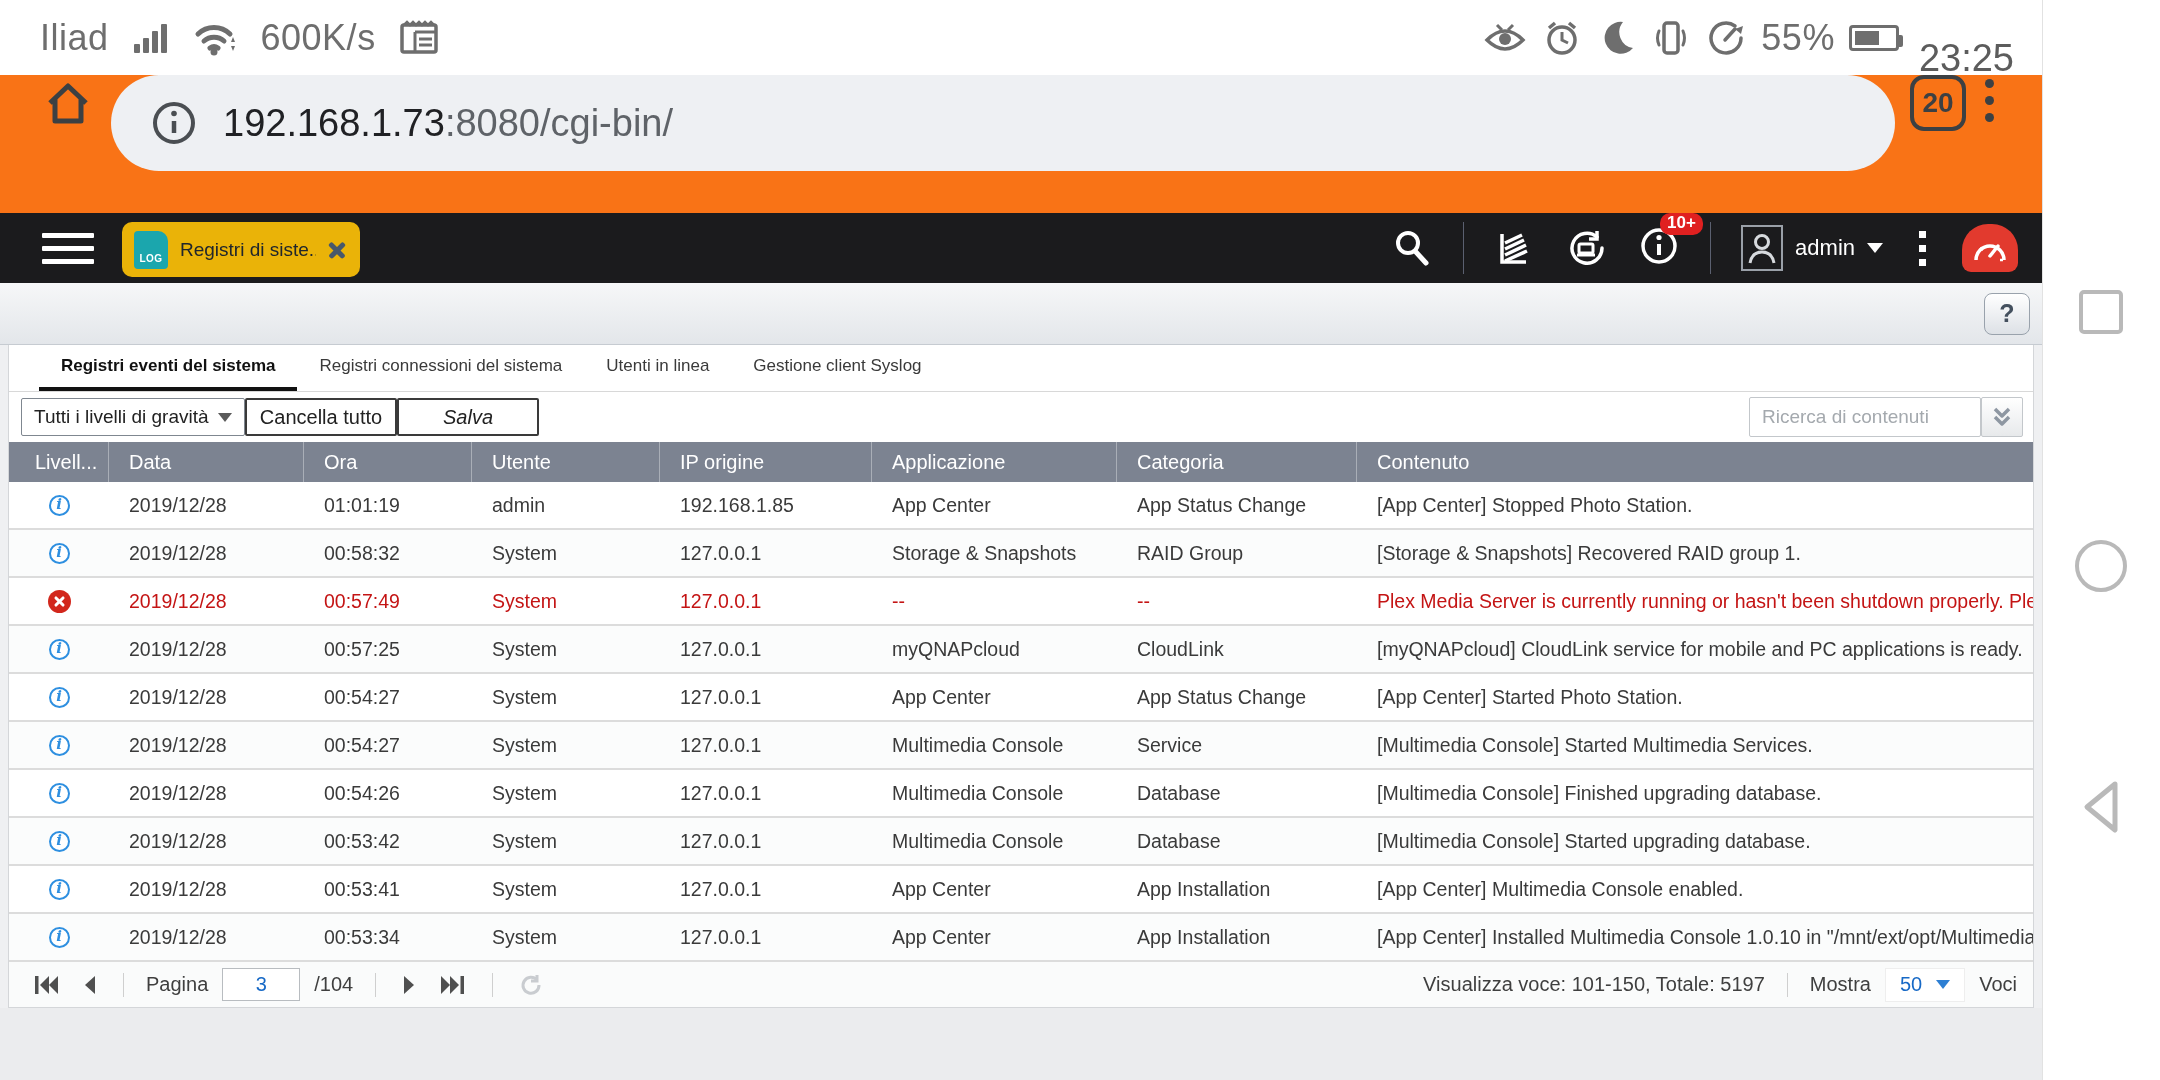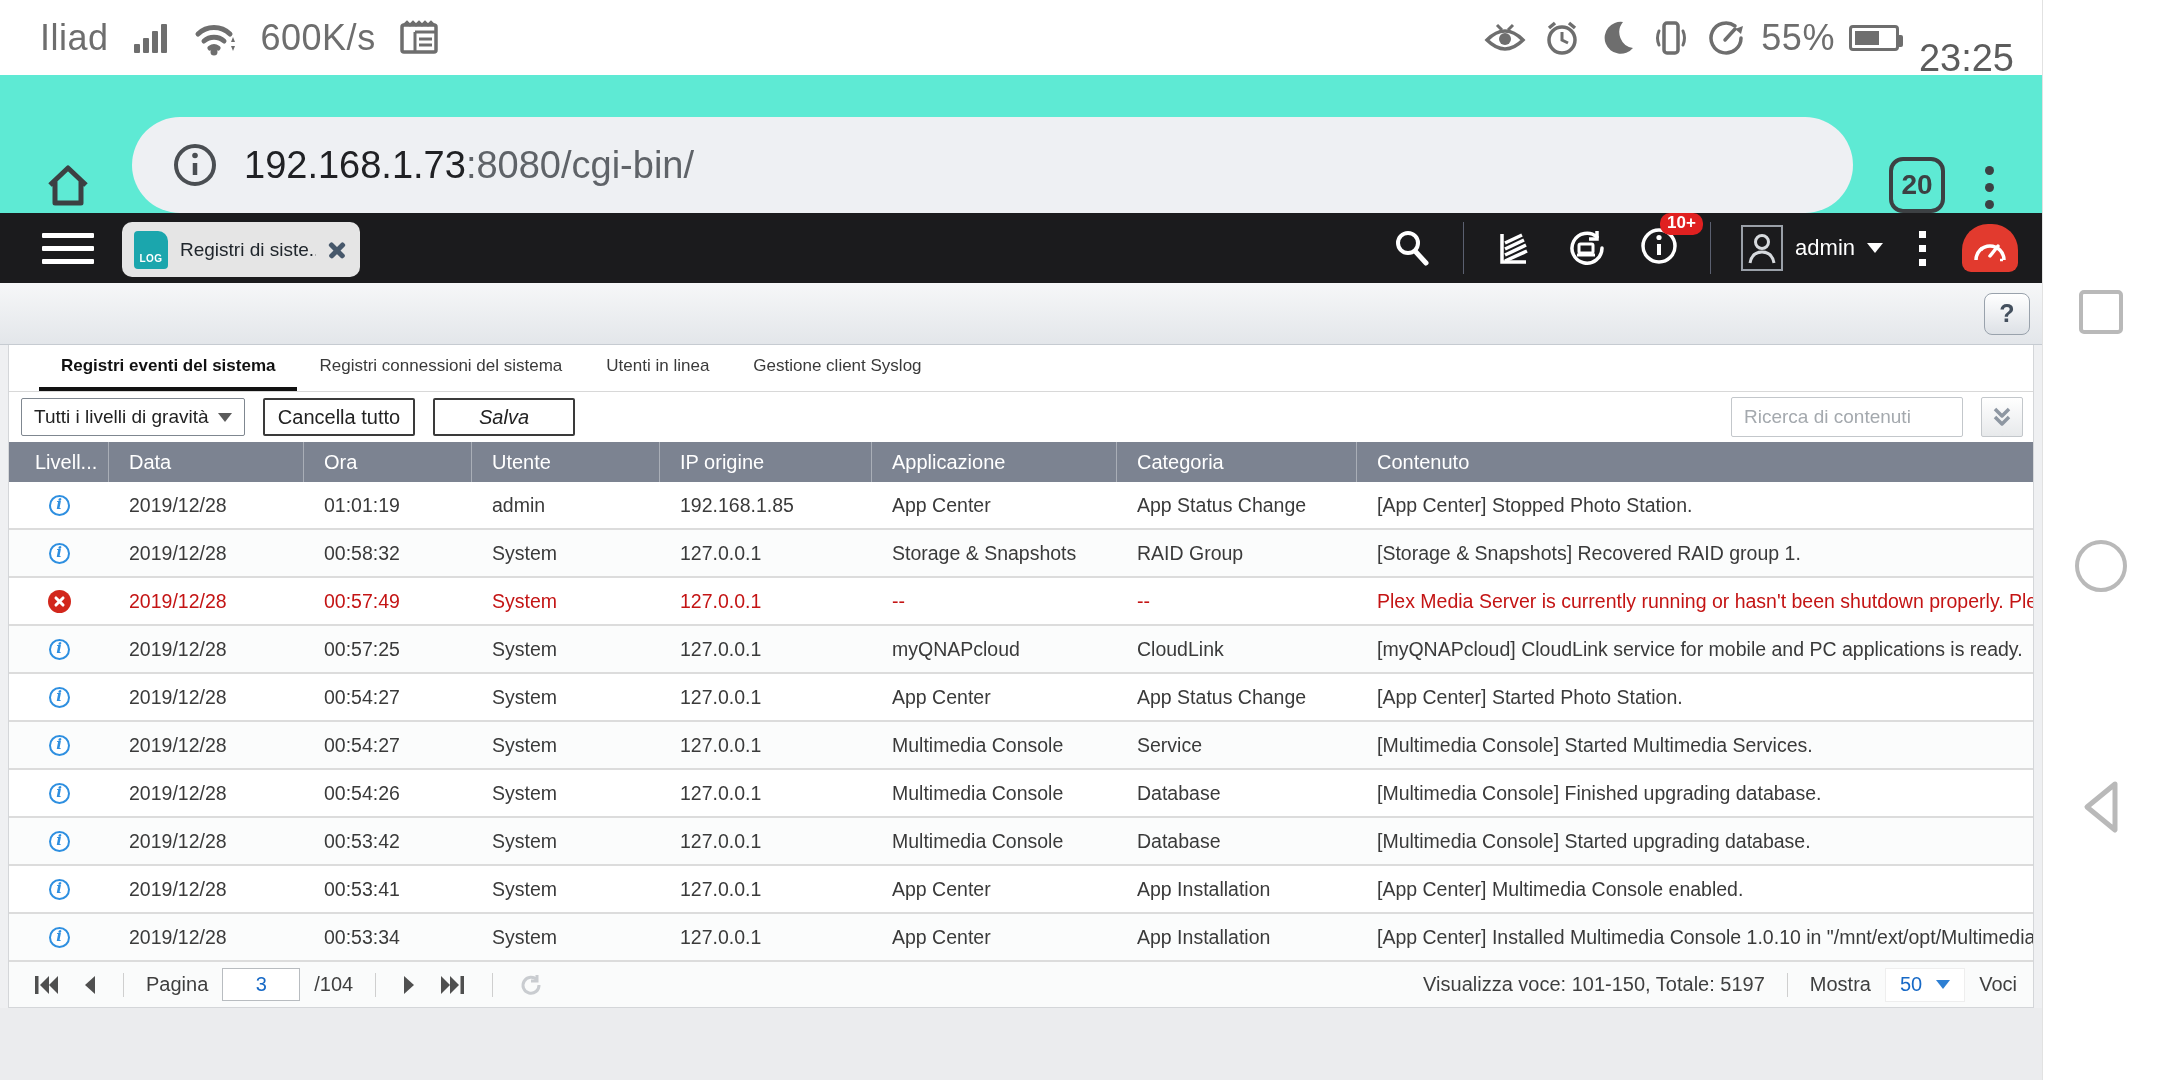--- a/index.html
+++ b/index.html
@@ -12,33 +12,33 @@
   .sb-left { display:flex; align-items:center; gap:22px; }
   .sb-right { margin-left:auto; display:flex; align-items:center; gap:14px; }
   .sb-text { font-size:36px; color:#6e6e6e; letter-spacing:.5px; }
   .sb-time { font-size:38px; color:#5c5c5c; margin-left:6px;margin-top:41px; }
   .sicon { display:block; }
   .battery-body { position:relative; width:50px; height:26px; border:3px solid #6e6e6e; border-radius:4px; }
   .battery-fill { position:absolute; left:3px; top:3px; bottom:3px; width:24px; background:#6e6e6e; }
   .battery-tip { position:absolute; right:-7px; top:7px; width:4px; height:12px; background:#6e6e6e; border-radius:0 2px 2px 0; }
 
   
-  .browser-bar { height:138px; background:#5eead4; display:flex; align-items:flex-end; padding:0 44px 0 40px; gap:36px; }
+  .browser-bar { height:138px; background:#f97316; display:flex; align-items:flex-start; padding:0 44px 0 40px; gap:15px; }
   .omnibox { flex:1; height:96px; background:#eef0f3; border-radius:48px; display:flex; align-items:center; padding:0 40px; gap:26px; }
   .url { font-size:38px; color:#202124; white-space:nowrap; overflow:hidden; }
   .url .path { color:#5f6368; }
   .tab-count { width:56px; height:56px; border:4.5px solid #3c4043; border-radius:14px; display:flex; align-items:center; justify-content:center; font-size:28px; font-weight:bold; color:#3c4043; }
   .kebab-v { display:flex; flex-direction:column; gap:8px; padding:4px; }
   .kebab-v i { width:9px; height:9px; border-radius:50%; background:#3c4043; }
 
   
   .qnap-header { height:70px; background:#1b1b1d; display:flex; align-items:center; padding:0 24px 0 0; }
   .hamburger { width:52px; margin:0 28px 0 42px; display:flex; flex-direction:column; gap:8px; cursor:pointer; }
   .hamburger i { height:5px; background:#fff; border-radius:1px; }
-  .window-tab { align-self:flex-end; margin-bottom:6px; width:238px; height:55px; background:#e5e5e5; border-radius:10px; display:flex; align-items:center; padding:0 14px 0 12px; gap:12px; }
+  .window-tab { align-self:flex-end; margin-bottom:6px; width:238px; height:55px; background:#eab308; border-radius:10px; display:flex; align-items:center; padding:0 14px 0 12px; gap:12px; }
   .log-badge { width:34px; height:38px; background:#1ba6ad; border-radius:4px 10px 4px 4px; display:flex; align-items:flex-end; justify-content:center; color:#fff; font-size:10px; font-weight:bold; padding-bottom:5px; letter-spacing:.5px; }
   .window-tab .wt-label { font-size:19px; color:#20262c; white-space:nowrap; overflow:hidden; flex:1; }
   .x-icon { position:relative; width:18px; height:18px; }
   .x-icon::before,.x-icon::after { content:""; position:absolute; left:-1px; top:7px; width:20px; height:4.5px; background:#47586b; border-radius:2px; }
   .x-icon::before { transform:rotate(45deg); } .x-icon::after { transform:rotate(-45deg); }
   .header-actions { margin-left:auto; display:flex; align-items:center; gap:30px; }
   .hdr-sep { width:1px; height:52px; background:#5b6070; }
   .notif-wrap { position:relative; }
   .notif-badge { position:absolute; top:-12px; left:22px; background:#e02020; color:#fff; font-size:17px; font-weight:bold; padding:1px 7px 2px; border-radius:10px; line-height:1.1; }
   .admin-chip { display:flex; align-items:center; gap:12px; }
@@ -54,21 +54,21 @@
   .help-btn { width:46px; height:42px; border:1px solid #99a2ac; border-radius:8px; background:linear-gradient(#ffffff,#dde1e6); color:#44505e; font-size:25px; font-weight:bold; display:flex; align-items:center; justify-content:center; }
 
   
   .qnap-page { flex:1; background:#eff0f2; display:flex; flex-direction:column; }
   .app-body { margin:0 8px; background:#fff; border:1px solid #d4d6d9; border-top:none; display:flex; flex-direction:column; height:663px; }
 
   .tabs-row { height:47px; display:flex; align-items:stretch; padding-left:30px; border-bottom:1px solid #d8d8d8; background:#fff; }
   .tab { display:flex; align-items:center; padding:0 22px; font-size:17px; color:#3a3a3a; border-bottom:4px solid transparent; cursor:pointer; white-space:nowrap; }
   .tab.active { font-weight:bold; color:#111; border-bottom-color:#111; }
 
-  .filter-row { height:51px; display:flex; align-items:center; padding:0 10px 0 12px; gap:18px; background:#fff; }
+  .filter-row { height:51px; display:flex; align-items:center; padding:0 10px 0 12px; background:#fff; }
   .severity-select { width:224px; height:38px; border:1px solid #7f8790; border-radius:2px; background:#fff; display:flex; align-items:center; padding:0 12px; font-size:19px; color:#222; }
   .severity-select .sel-caret { margin-left:auto; width:0; height:0; border-left:7px solid transparent; border-right:7px solid transparent; border-top:9px solid #5a5a5a; }
   .btn-plain { height:38px; border:2px solid #3a3a3a; border-radius:2px; background:#fff; font-size:20px; color:#222; font-family:"Liberation Sans",sans-serif; padding:0 10px; }
   .btn-clear { width:152px; }
   .btn-save { width:142px;font-style:italic; }
   .filter-spacer { flex:1; }
   .search-input { width:232px; height:40px; border:1px solid #c3c7cb; border-radius:2px; font-size:19px; padding:0 12px; color:#333; font-family:"Liberation Sans",sans-serif; }
   .search-input::placeholder { color:#a4a9ae; }
   .expand-btn { width:42px; height:40px; border:1px solid #c3c7cb; border-radius:2px; background:linear-gradient(#ffffff,#e7e9eb); display:flex; align-items:center; justify-content:center; }
 

